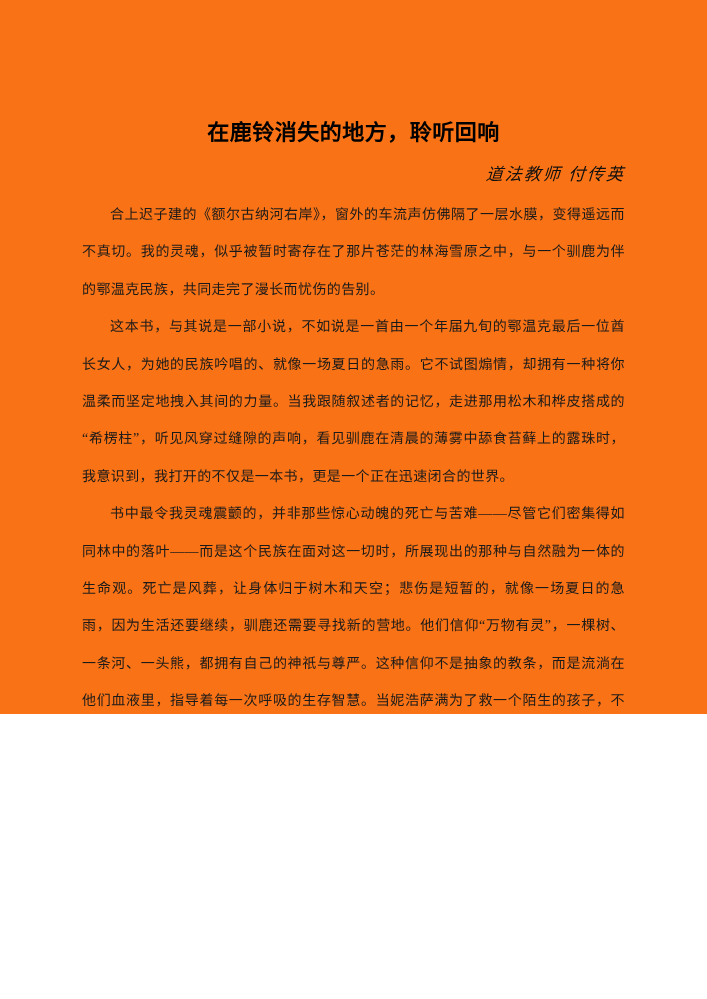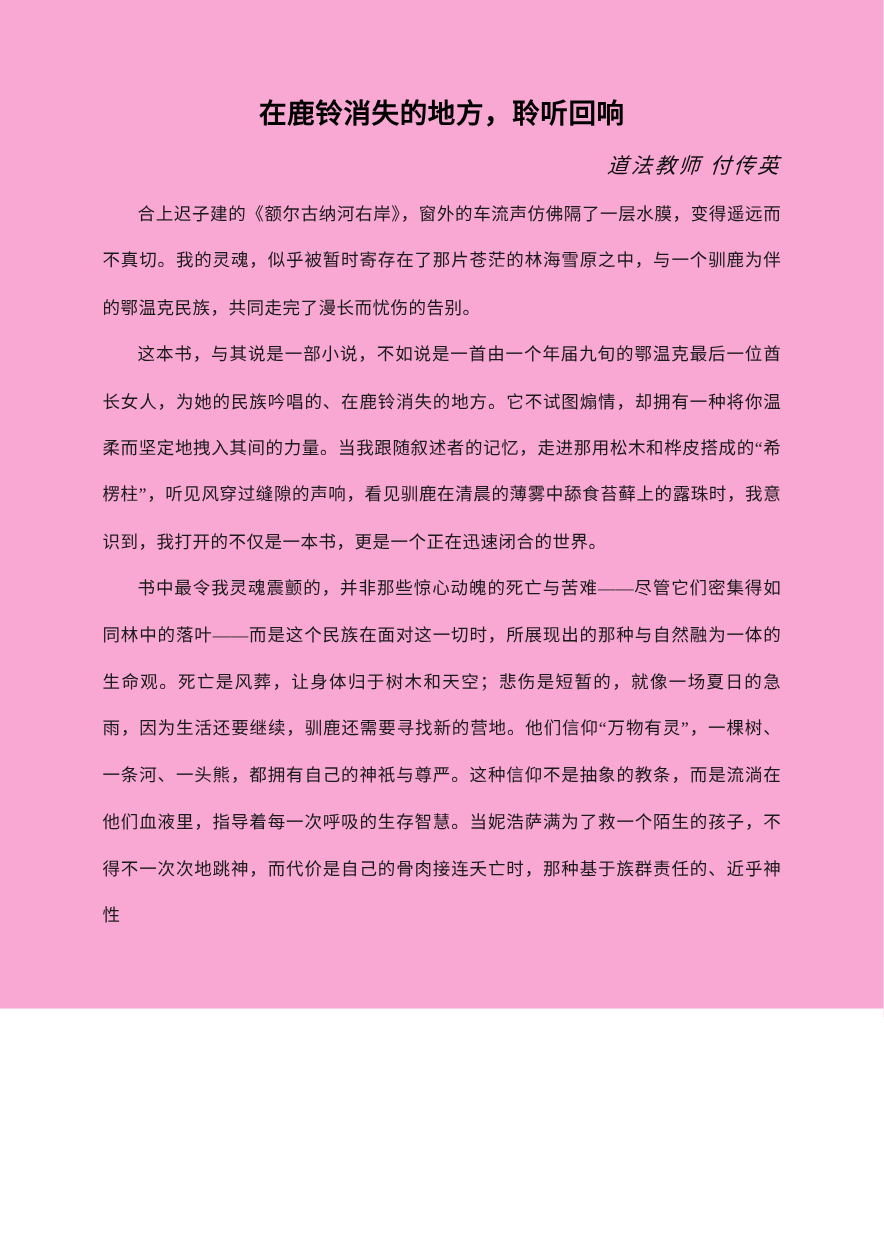--- a/index.html
+++ b/index.html
@@ -3,24 +3,24 @@
 <meta charset="utf-8">
 <style>
   html, body {
     margin: 0;
     padding: 0;
     background: #ffffff;
   }
   .page {
     position: relative;
     width: 707px;
-    height: 807px;
-    background: #f9a8d4;
+    height: 714px;
+    background: #f97316;
     box-sizing: border-box;
-    padding: 76px 82px 0 82px;
+    padding: 118px 82px 0 82px;
     overflow: hidden;
     font-family: "Liberation Serif", "DejaVu Serif", serif;
     color: #151515;
   }
   .doc-title {
     margin: 0;
     font-family: "Liberation Sans", "DejaVu Sans", sans-serif;
     font-weight: 700;
     font-size: 22px;
     line-height: 30px;
@@ -55,16 +55,16 @@
 </head>
 <body>
 
 <div class="page">
   <h1 class="doc-title">在鹿铃消失的地方，聆听回响</h1>
 
   <div class="byline">道法教师 付传英</div>
 
   <div class="body-text">
     <p>合上迟子建的《额尔古纳河右岸》，窗外的车流声仿佛隔了一层水膜，变得遥远而不真切。我的灵魂，似乎被暂时寄存在了那片苍茫的林海雪原之中，与一个驯鹿为伴的鄂温克民族，共同走完了漫长而忧伤的告别。</p>
-    <p>这本书，与其说是一部小说，不如说是一首由一个年届九旬的鄂温克最后一位酋长女人，为她的民族吟唱的、在鹿铃消失的地方。它不试图煽情，却拥有一种将你温柔而坚定地拽入其间的力量。当我跟随叙述者的记忆，走进那用松木和桦皮搭成的“希楞柱”，听见风穿过缝隙的声响，看见驯鹿在清晨的薄雾中舔食苔藓上的露珠时，我意识到，我打开的不仅是一本书，更是一个正在迅速闭合的世界。</p>
+    <p>这本书，与其说是一部小说，不如说是一首由一个年届九旬的鄂温克最后一位酋长女人，为她的民族吟唱的、就像一场夏日的急雨。它不试图煽情，却拥有一种将你温柔而坚定地拽入其间的力量。当我跟随叙述者的记忆，走进那用松木和桦皮搭成的“希楞柱”，听见风穿过缝隙的声响，看见驯鹿在清晨的薄雾中舔食苔藓上的露珠时，我意识到，我打开的不仅是一本书，更是一个正在迅速闭合的世界。</p>
     <p>书中最令我灵魂震颤的，并非那些惊心动魄的死亡与苦难——尽管它们密集得如同林中的落叶——而是这个民族在面对这一切时，所展现出的那种与自然融为一体的生命观。死亡是风葬，让身体归于树木和天空；悲伤是短暂的，就像一场夏日的急雨，因为生活还要继续，驯鹿还需要寻找新的营地。他们信仰“万物有灵”，一棵树、一条河、一头熊，都拥有自己的神祇与尊严。这种信仰不是抽象的教条，而是流淌在他们血液里，指导着每一次呼吸的生存智慧。当妮浩萨满为了救一个陌生的孩子，不得不一次次地跳神，而代价是自己的骨肉接连夭亡时，那种基于族群责任的、近乎神性</p>
   </div>
 </div>
 
 </body></html>

